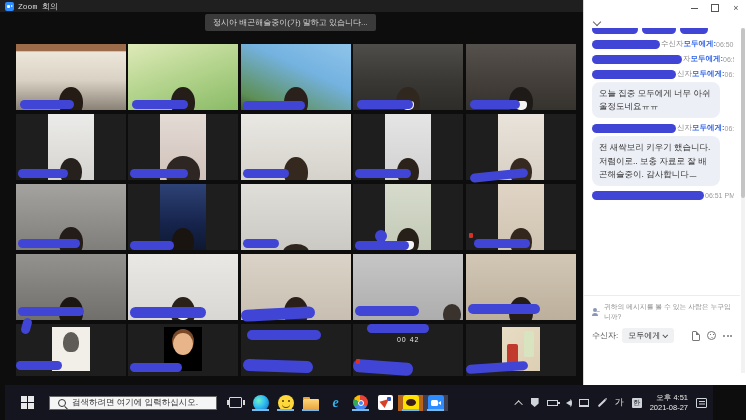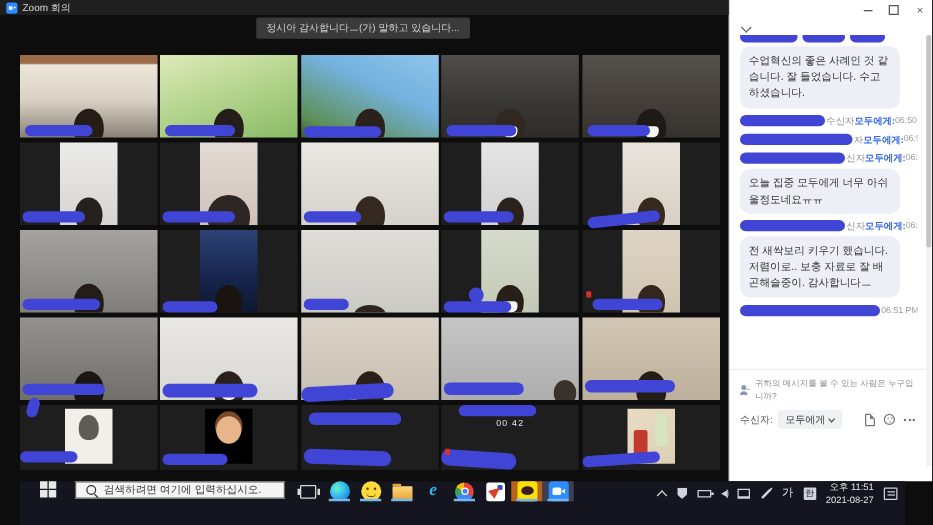--- a/index.html
+++ b/index.html
@@ -6,21 +6,21 @@
   *{box-sizing:border-box;}
   .screen{position:relative;width:746px;height:420px;overflow:hidden;
     font-family:"Liberation Sans","DejaVu Sans",sans-serif;background:#0d0d0d;}
 
   
   .titlebar{position:absolute;left:0;top:0;width:583px;height:12px;background:#1f1f1f;
     display:flex;align-items:center;padding-left:5px;gap:4px;z-index:5;}
   .zoom-badge{width:9px;height:9px;border-radius:2px;background:#2d8cff;position:relative;}
   .zoom-badge:after{content:"";position:absolute;left:2px;top:3px;width:3px;height:3px;background:#fff;border-radius:1px;}
   .zoom-badge:before{content:"";position:absolute;left:5.5px;top:3.5px;border-left:2px solid #fff;border-top:1px solid transparent;border-bottom:1px solid transparent;}
-  .title-text{font-size:8px;color:#d8d8d8;}
+  .title-text{font-size:8px;color:#d8d8d8;font-family:Liberation Mono, monospace;}
 
   
   .banner{position:absolute;left:205px;top:14px;z-index:6;background:#3a3a3a;color:#d3d3d3;
     font-size:8px;padding:3px 8px;border-radius:2px;white-space:nowrap;}
 
   
   .videoarea{position:absolute;left:0;top:12px;width:583px;height:373px;background:#0d0d0d;}
   .tile{position:absolute;background:#1e1e1e;}
   .vid{position:absolute;overflow:hidden;}
   .vid.landscape{left:0;top:0;right:0;bottom:0;}
@@ -80,22 +80,22 @@
   .footer-icons{margin-left:auto;display:flex;align-items:center;gap:7px;}
   .file-icon{width:8px;height:10px;border:1px solid #777;border-radius:1px;position:relative;}
   .file-icon:after{content:"";position:absolute;right:-1px;top:-1px;border:2px solid #fff;border-left-color:#777;border-bottom-color:#777;}
   .emoji-icon{width:9px;height:9px;border:1px solid #777;border-radius:50%;position:relative;}
   .emoji-icon:after{content:"";position:absolute;left:2px;top:2px;width:1px;height:1px;background:#777;box-shadow:3px 0 0 #777,1.5px 3px 0 #777;}
   .more-icon{display:flex;gap:1.5px;}
   .more-icon i{width:2px;height:2px;border-radius:50%;background:#777;}
   .input-row{font-size:8.5px;color:#a8a8a8;margin:2px 0 4px 0;}
 
   
-  .taskbar{position:absolute;left:16px;bottom:0;width:708px;height:35px;background:#15151f;z-index:20;
-    display:flex;align-items:flex-start;}
+  .taskbar{position:absolute;left:5px;bottom:0;width:708px;height:35px;background:#15151f;z-index:20;
+    display:flex;align-items:center;}
   .start-btn{width:44px;display:flex;align-items:center;justify-content:center;}
   .win-logo{display:grid;grid-template-columns:6px 6px;grid-template-rows:6px 6px;gap:1px;}
   .win-logo i{background:#e8e8e8;}
   .searchbox{width:168px;background:#f5f5f5;border:1px solid #666;display:flex;align-items:center;
     gap:6px;padding:0 8px;margin:0;}
   .mag-icon{width:8px;height:8px;border:1.4px solid #333;border-radius:50%;position:relative;flex:none;}
   .mag-icon:after{content:"";position:absolute;left:6px;top:6px;width:4px;height:1.4px;background:#333;transform:rotate(45deg);transform-origin:0 0;}
   .search-text{font-size:8.5px;color:#333;white-space:nowrap;overflow:hidden;}
   .tb-apps{display:flex;align-items:stretch;margin-left:6px;}
   .tb-btn{width:25px;display:flex;align-items:center;justify-content:center;position:relative;}
@@ -293,36 +293,35 @@
         <div class="micdot" style="left: 3px; bottom: 12px;"></div>
         <div class="scrib" style="width: 62px; height: 9px; left: 14px; top: 0px;"></div>
         <div class="scrib" style="width: 60px; height: 13px; left: 0px; bottom: 2px; transform: rotate(4deg);"></div>
       </div>
       <div class="tile" style="left: 465.6px; top: 312px; width: 110px; height: 52px;">
         <div class="avatar drink"></div>
         <div class="scrib" style="width: 62px; height: 9px; left: 0px; bottom: 4px; transform: rotate(-4deg);"></div>
       </div>
     </div>
 
-  <div class="banner">정시아 감사합니다ㅡ(가) 말하고 있습니다...</div>
+  <div class="banner">정시아 배곤해슬중이(가) 말하고 있습니다...</div>
 
   <div class="chat">
     <div class="win-controls">
       <span class="wc wc-min"></span>
       <span class="wc wc-max"></span>
       <span class="wc">×</span>
     </div>
     <div class="chat-chevron"></div>
     <div class="msgs" id="msgs">
         <div class="m-header" style="margin-top: -4px;">
           <span class="m-scrib" style="width: 46px; margin-right: 4px;"></span>
           <span class="m-scrib" style="width: 34px; margin-right: 4px;"></span>
           <span class="m-scrib" style="width: 28px; margin-right: 4px;"></span>
         </div>
-        <div class="bubble">수업혁신의 좋은 사례인 것 같습니다. 잘 들었습니다. 수고 하셨습니다.</div>
         <div class="m-header">
           <span class="m-scrib" style="width: 68px;"></span>
           <span class="m-prefix">수신자</span>
           <span class="m-to">모두에게:</span>
           <span class="m-time">06:50 PM</span>
         </div>
         <div class="m-header">
           <span class="m-scrib" style="width: 90px;"></span>
           <span class="m-prefix">자</span>
           <span class="m-to">모두에게:</span>
@@ -419,19 +418,19 @@
     <div class="tray">
       <span class="tray-chevron"></span>
       <span class="tray-shield"></span>
       <span class="tray-batt"></span>
       <span class="tray-spk"></span>
       <span class="tray-net"></span>
       <span class="tray-pen"></span>
       <span class="tray-ime">가</span>
       <span class="tray-imebox">한</span>
       <span class="clock">
-        <span>오후 11:51</span><br>
+        <span>오후 4:51</span><br>
         <span>2021-08-27</span>
       </span>
       <span class="notif-icon"></span>
     </div>
   </div>
 </div>
 
 </body></html>

